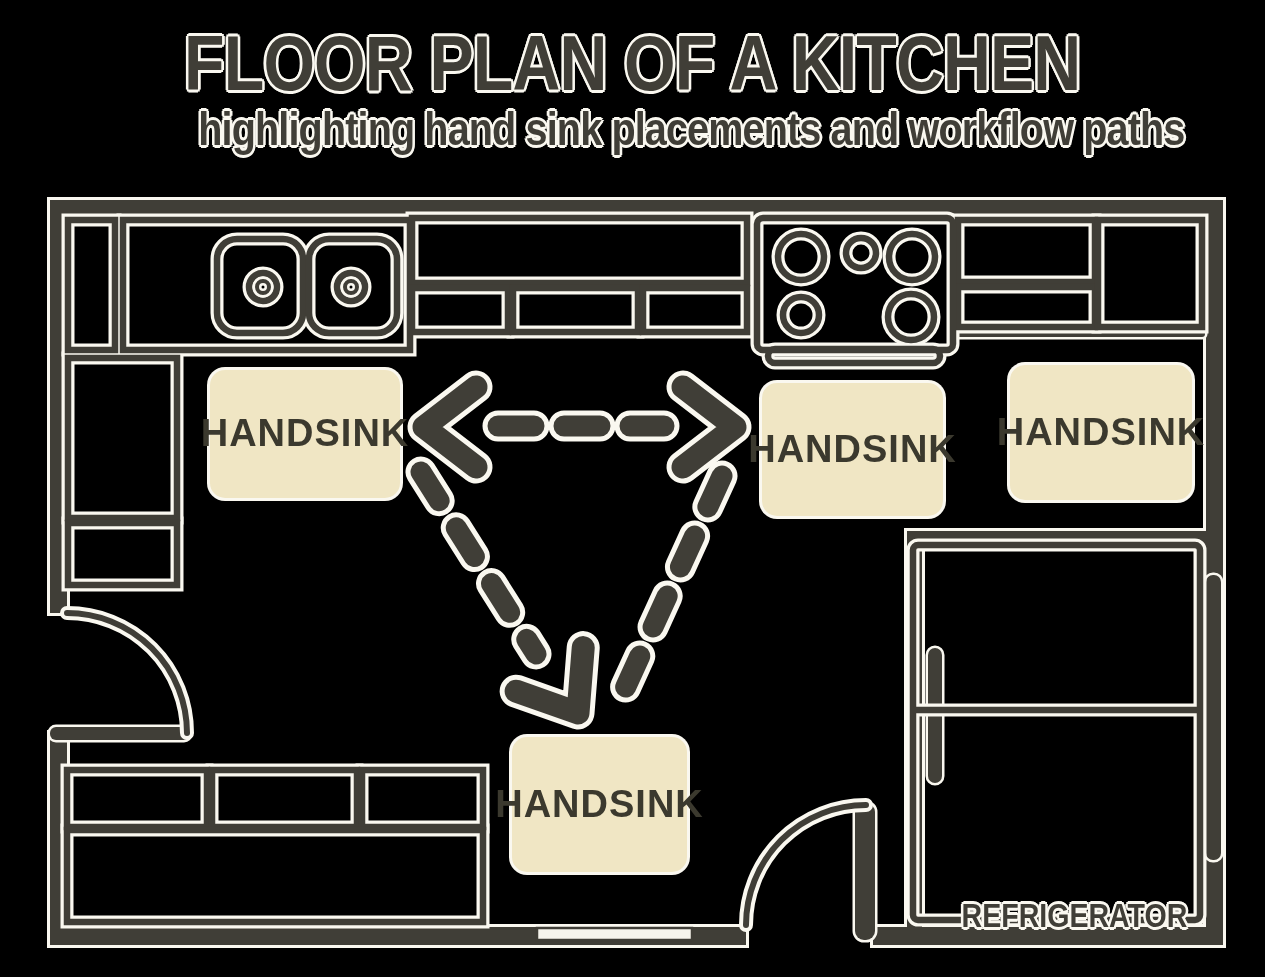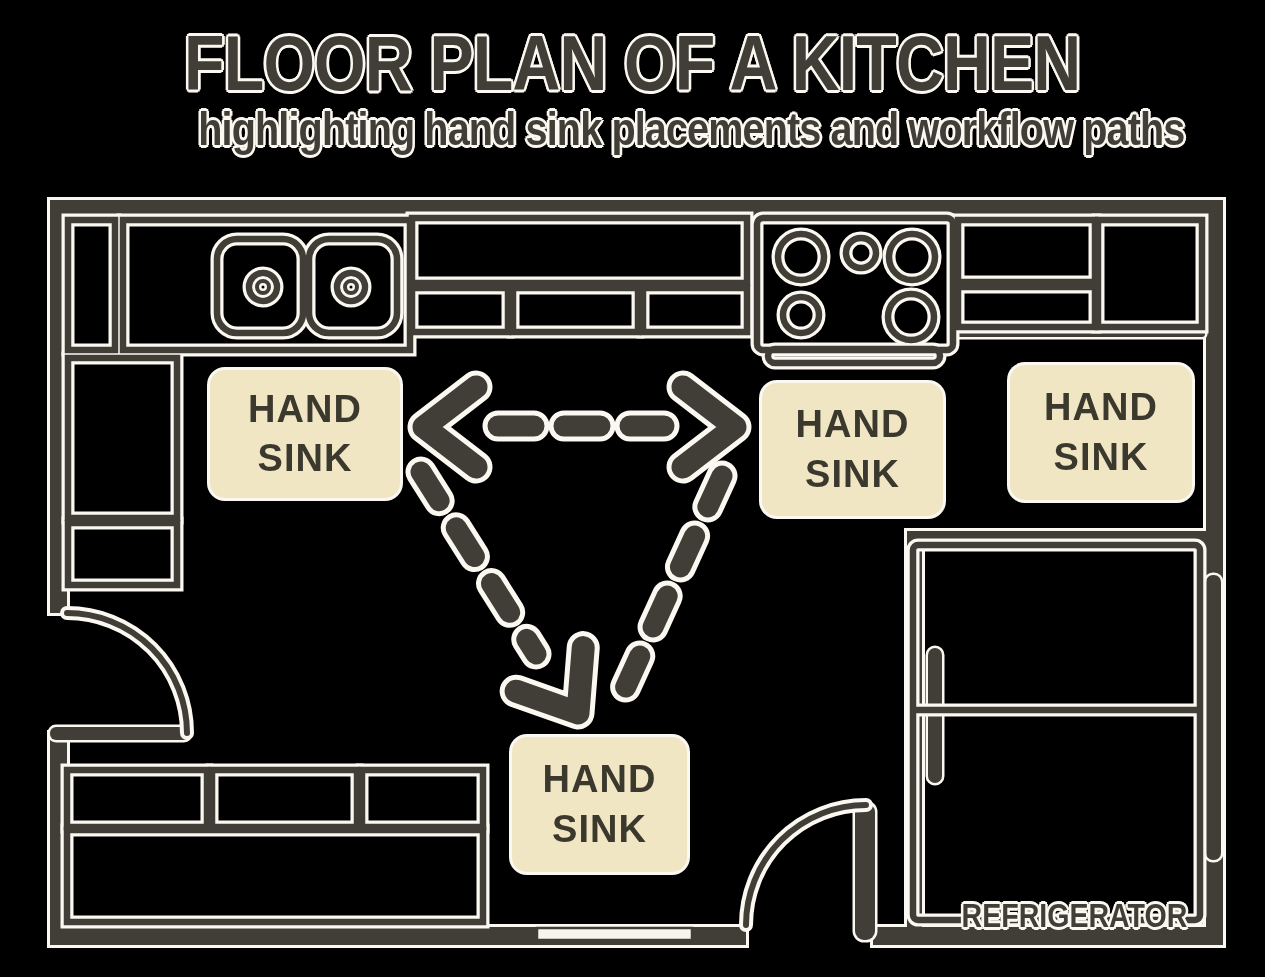--- a/index.html
+++ b/index.html
@@ -38,21 +38,21 @@
   .arc-ink{stroke:var(--wall);stroke-width:6;fill:none;stroke-linecap:round}
   .dash-casing{stroke:var(--outline);stroke-width:31;fill:none;stroke-linecap:round}
   .dash-ink{stroke:var(--wall);stroke-width:21;fill:none;stroke-linecap:round}
   .dash-h{stroke-dasharray:36 30}
   .dash-d{stroke-dasharray:34 32}
   .head-casing{stroke:var(--outline);stroke-width:33;fill:none;stroke-linecap:round;stroke-linejoin:round}
   .head-ink{stroke:var(--wall);stroke-width:23;fill:none;stroke-linecap:round;stroke-linejoin:round}
   
   .hand-label{position:absolute;background:var(--label-bg);color:var(--label-text);
     border-radius:15px;box-shadow:0 0 0 3px var(--outline);
-    display:flex;flex-direction:column;justify-content:center;align-items:center;
+    display:flex;flex-direction:row;justify-content:center;align-items:center;
     font-weight:700;font-size:38px;line-height:1.3;letter-spacing:1px;text-align:center}
   .fridge-text{position:absolute;left:940px;top:896px;width:246px;text-align:center;
     font-size:34px;font-weight:700;color:var(--wall);white-space:nowrap}
   .fridge-text .squeeze{display:inline-block;transform:scaleX(.84)}
 </style>
 </head>
 <body>
 
 <div class="stage">
 

